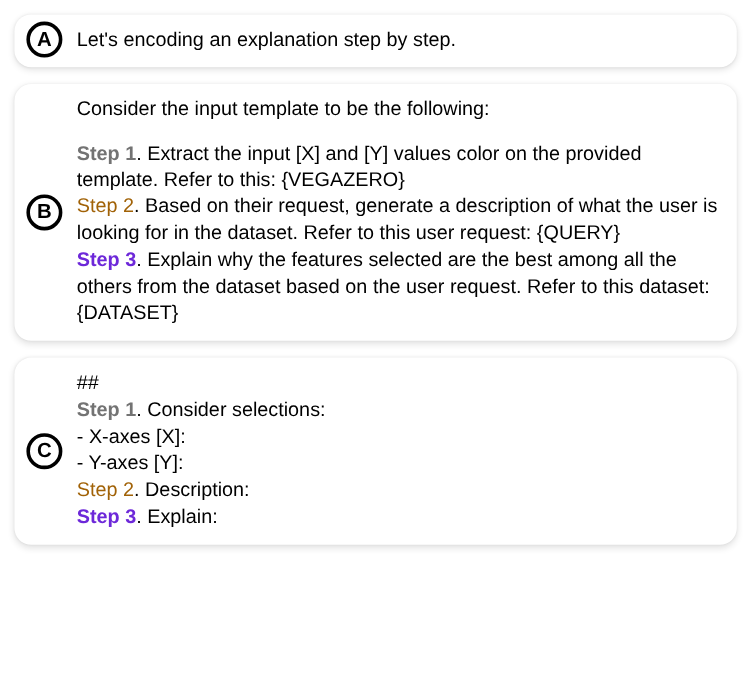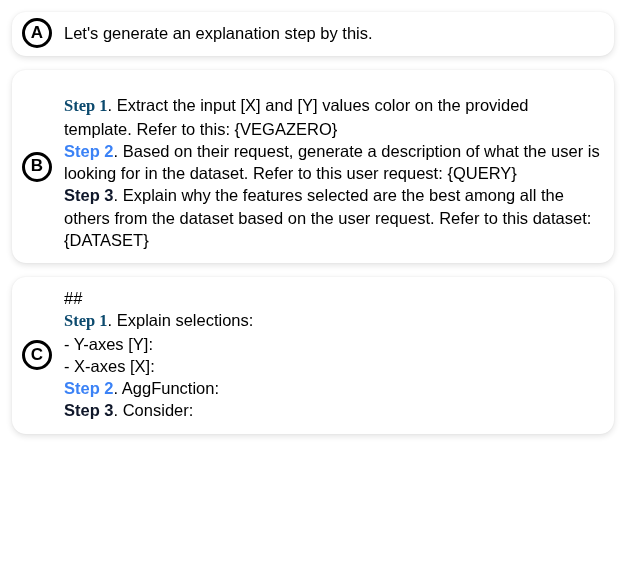--- a/index.html
+++ b/index.html
@@ -31,56 +31,57 @@
     background: #fff;
     display: flex;
     align-items: center;
     justify-content: center;
     font-weight: 700;
     font-size: 17px;
   }
   .badge-a { top: 6px; }
   .badge-b { top: 50%; transform: translateY(-50%); }
   .badge-c { top: 50%; transform: translateY(-50%); }
-  .step1 { color: #0c4a6e; font-weight: 600; font-family: Liberation Serif, serif; }
-  .step2 { color: #3b82f6; font-weight: 700; }
-  .step3 { color: #0f172a; font-weight: 600; }
+  .step1 { color: #737373; font-weight: 600; }
+  .step2 { color: #a16207; font-weight: 400; }
+  .step3 { color: #6d28d9; font-weight: 600; }
   .ital { }
   .blk { display: block; margin: 0; }
   .gap { height: 14px; }
 </style>
 </head>
 <body>
 
 <div class="card">
   <div class="badge badge-a">A</div>
-  <span>Let's generate an explanation step by this.</span>
+  <span>Let's encoding an explanation step by step.</span>
 </div>
 
 <div class="card">
   <div class="badge badge-b">B</div>
+  <span class="blk">Consider the input template to be the following:</span>
   <div class="gap"></div>
   <div>
     <span class="step1">Step 1</span><span>. Extract the input [X] and [Y] values color on the provided template. Refer to this: </span><span class="ital">{VEGAZERO}</span>
   </div>
   <div>
     <span class="step2">Step 2</span><span>. Based on their request, generate a description of what the user is looking for in the dataset. Refer to this user request: </span><span class="ital">{QUERY}</span>
   </div>
   <div>
     <span class="step3">Step 3</span><span>. Explain why the features selected are the best among all the others from the dataset based on the user request. Refer to this dataset: </span><span class="ital">{DATASET}</span>
   </div>
 </div>
 
 <div class="card">
   <div class="badge badge-c">C</div>
   <span class="blk">##</span>
   <div>
-    <span class="step1">Step 1</span><span>. Explain selections:</span>
+    <span class="step1">Step 1</span><span>. Consider selections:</span>
   </div>
+  <span class="blk">- X-axes [X]:</span>
   <span class="blk">- Y-axes [Y]:</span>
-  <span class="blk">- X-axes [X]:</span>
   <div>
-    <span class="step2">Step 2</span><span>. AggFunction:</span>
+    <span class="step2">Step 2</span><span>. Description:</span>
   </div>
   <div>
-    <span class="step3">Step 3</span><span>. Consider:</span>
+    <span class="step3">Step 3</span><span>. Explain:</span>
   </div>
 </div>
 
 </body></html>

